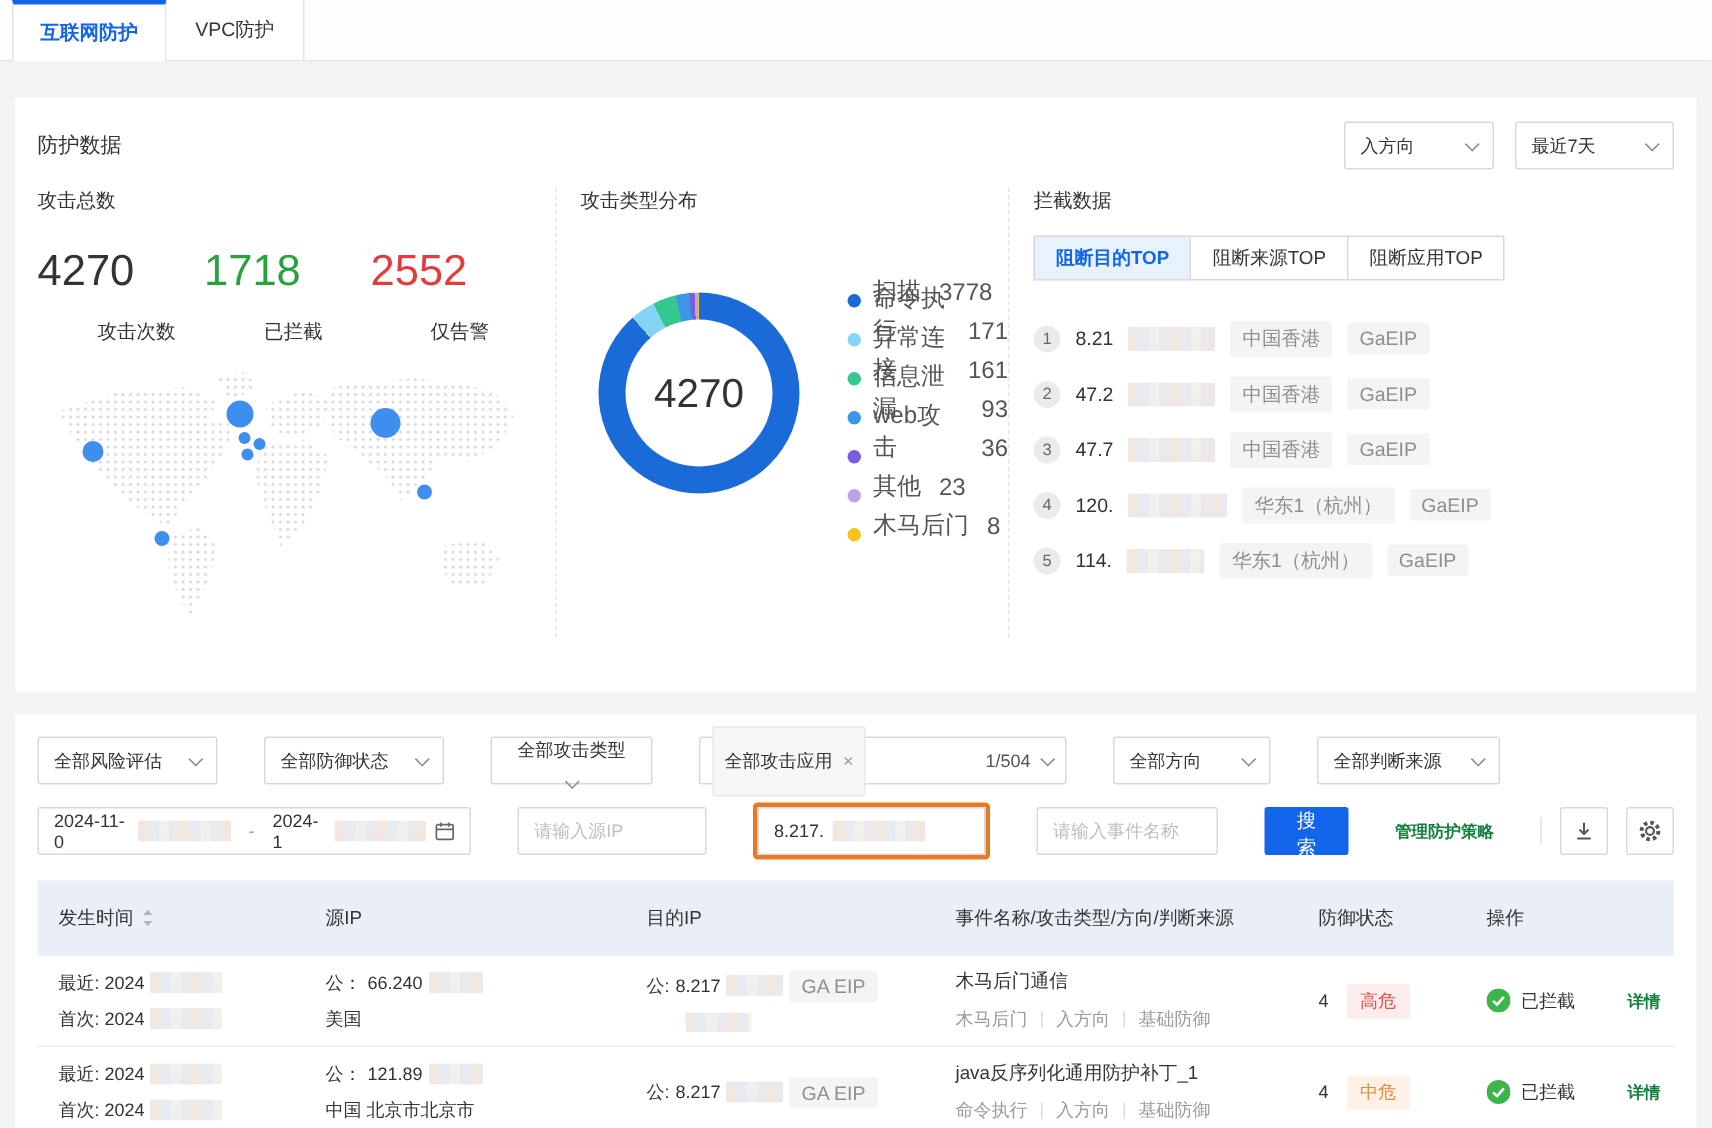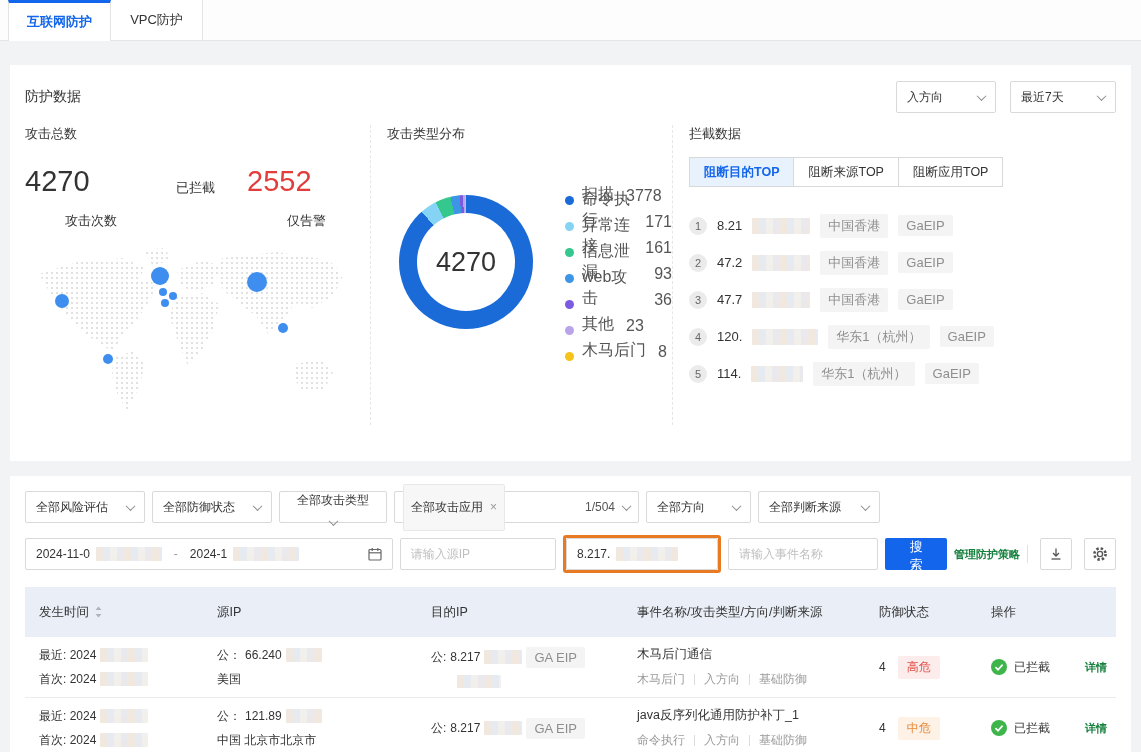--- a/index.html
+++ b/index.html
@@ -63,21 +63,21 @@
   .rank-ip { font-size:13px; color:#333; }
   .tag { background:#f4f4f5; color:#8e8e8e; font-size:13px; padding:3px 8px; border-radius:2px; white-space:nowrap; }
 
   
   .blur { display:inline-block; height:16px; border-radius:1px; vertical-align:middle;
     background:
       repeating-linear-gradient(90deg, rgba(240,230,220,.8) 0 7px, rgba(228,233,241,.8) 7px 14px, rgba(242,240,236,.8) 14px 21px, rgba(233,231,236,.8) 21px 28px),
       repeating-linear-gradient(0deg, #f3ede6 0 7px, #eef1f5 7px 14px); }
 
   
-  .frow { display:flex; align-items:center; gap:7px; }
+  .frow { display:flex; align-items:center; gap:31px; }
   .frow1 { margin-bottom:12px; }
   .frow2 { margin-bottom:14px; }
   .multisel { width:245px; justify-content:space-between; padding:0 8px; }
   .chip { background:#f7f7f7; border:1px solid #e8e8e8; border-radius:2px; padding:14px 7px;
     display:inline-flex; align-items:center; gap:7px; color:#333; }
   .chip .x { color:#9a9a9a; font-size:12px; cursor:pointer; }
   .msel-right { display:flex; align-items:center; gap:8px; color:#555; }
 
   .inp { height:32px; border:1px solid #d9d9d9; border-radius:2px; background:#fff;
     display:flex; align-items:center; padding:0 10px; font-size:12px; color:#333; }
@@ -139,20 +139,21 @@
   <div class="cols">
 
     <div class="col1">
       <div class="sec-label">攻击总数</div>
       <div class="stats">
         <div class="stat">
           <div class="num" style="color: rgb(51, 51, 51);">4270</div>
           <div class="lbl">攻击次数</div>
         </div>
         <div class="stat">
+          <div class="num" style="color: rgb(40, 161, 63);">1718</div>
           <div class="lbl">已拦截</div>
         </div>
         <div class="stat">
           <div class="num" style="color: rgb(226, 60, 60);">2552</div>
           <div class="lbl">仅告警</div>
         </div>
       </div>
       <div class="mapwrap">
         <svg width="330" height="168" viewBox="0 0 330 168">
           <defs>

